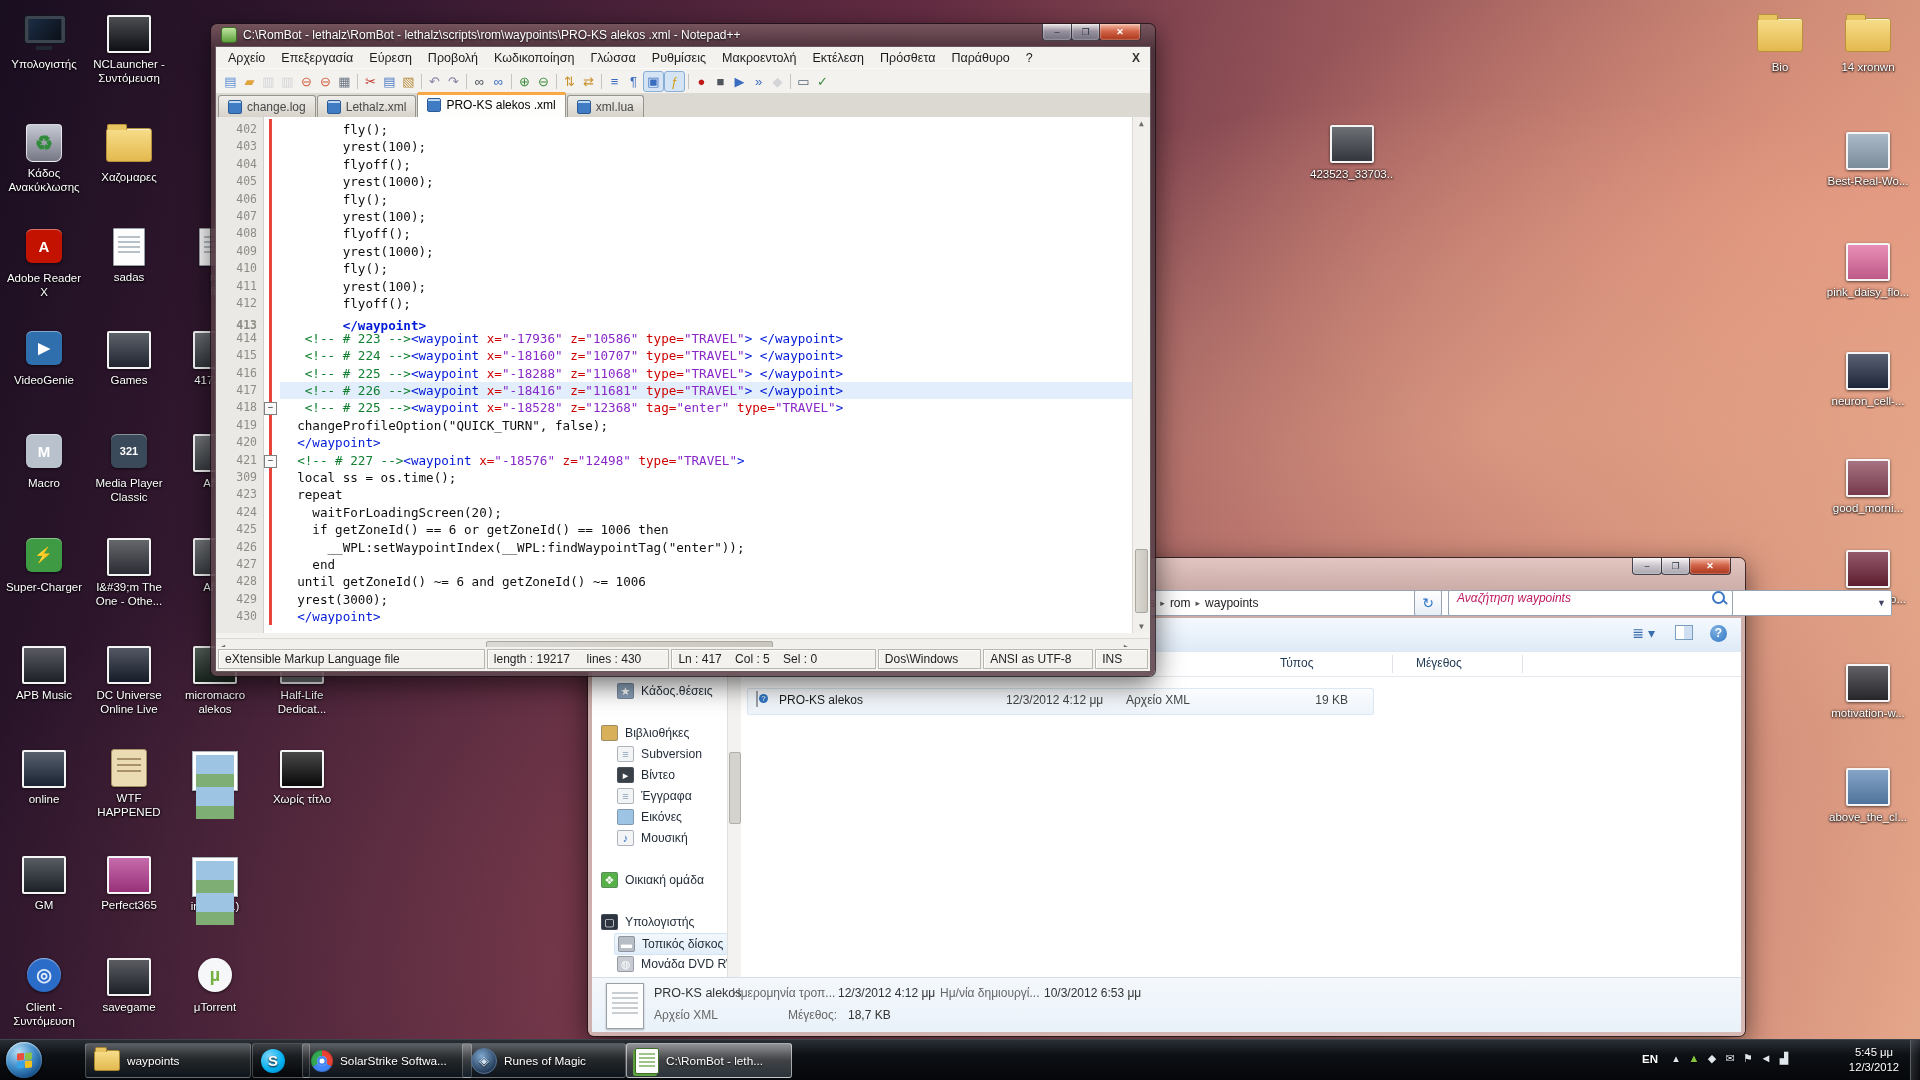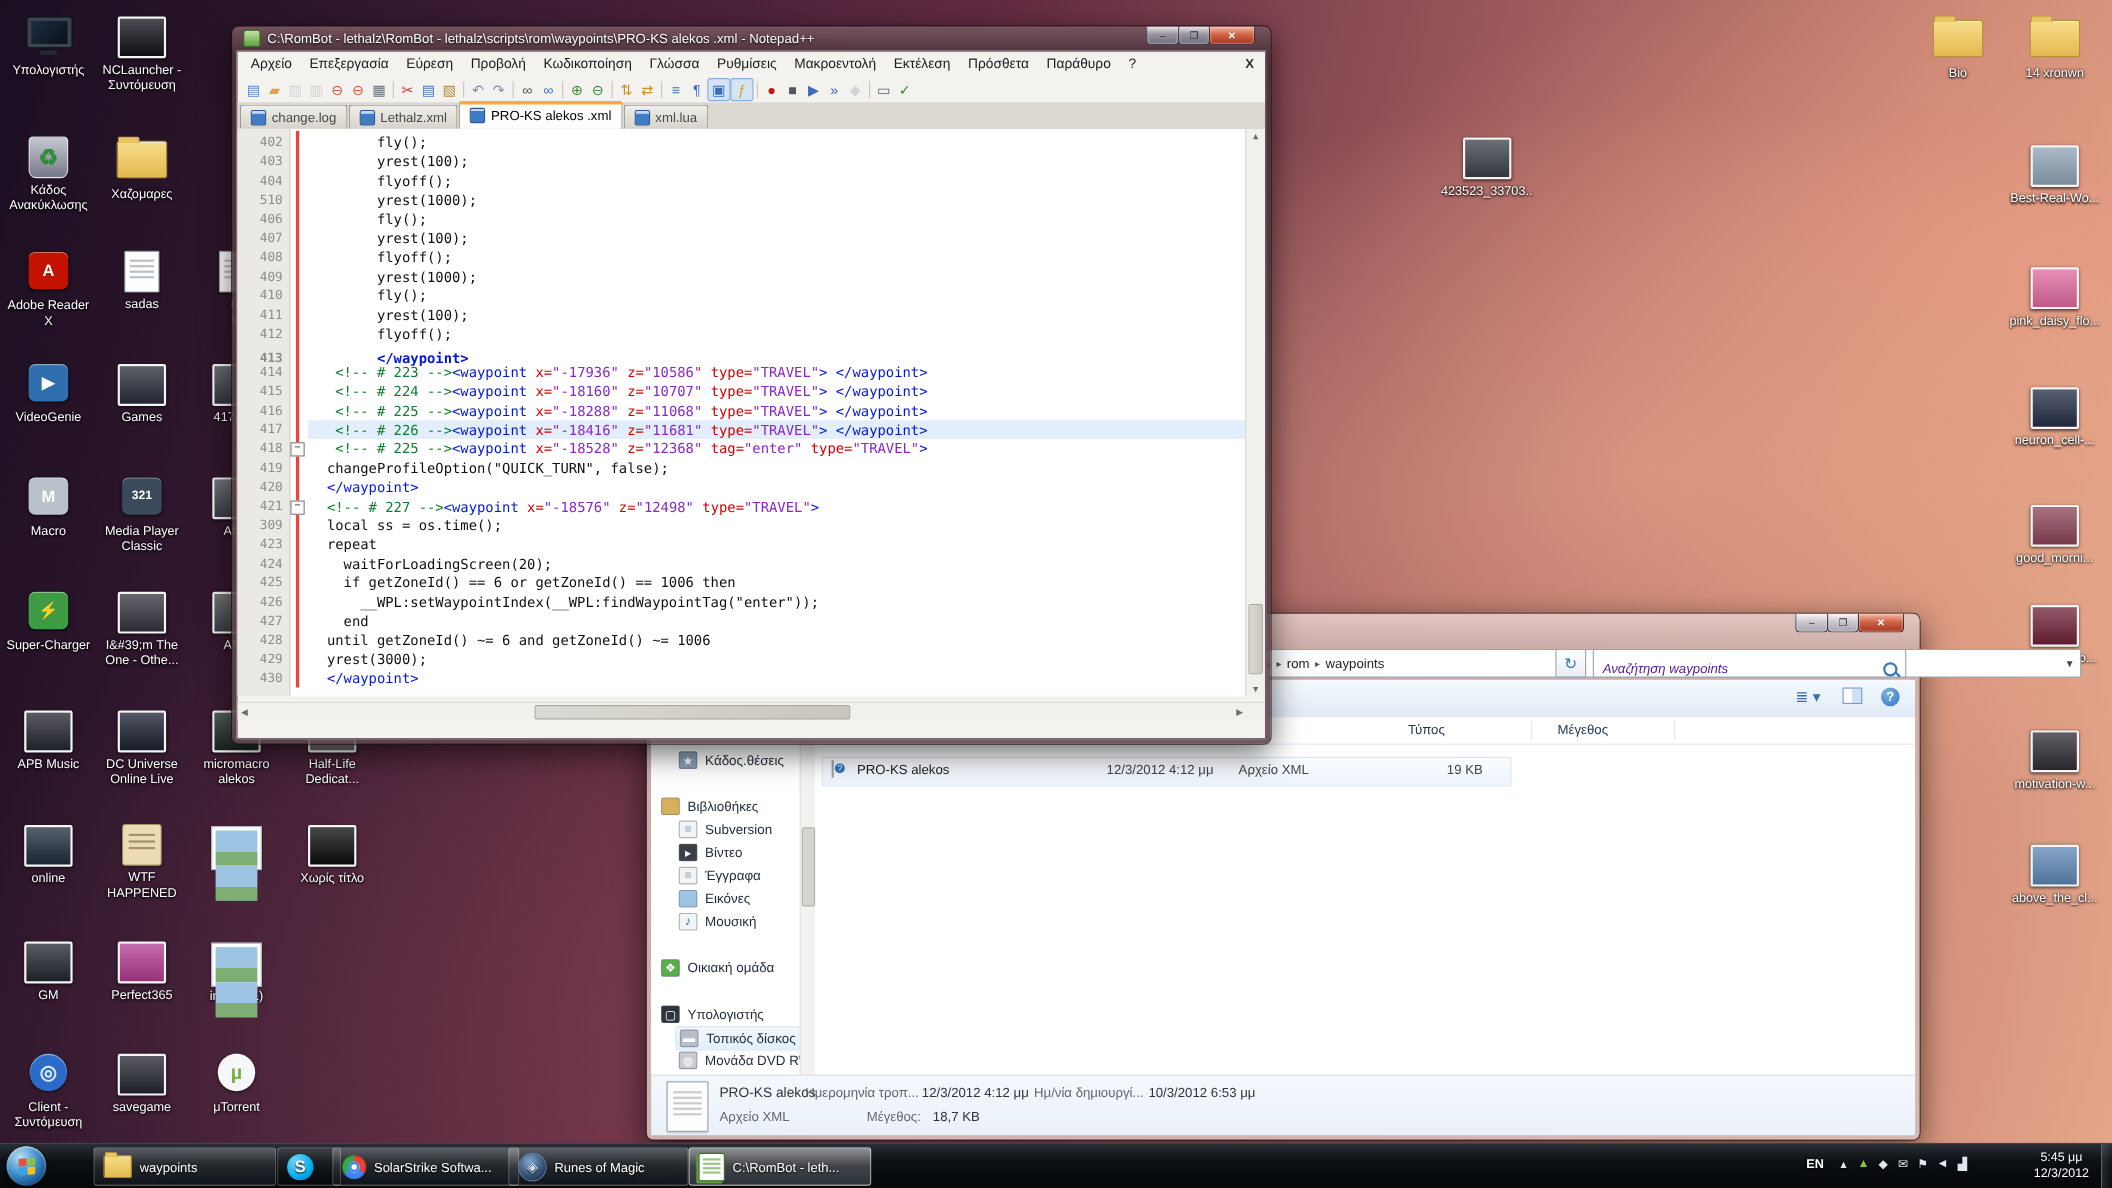--- a/index.html
+++ b/index.html
@@ -96,21 +96,21 @@
     background:radial-gradient(circle at 35% 30%,#9fd0ef,#2f76b8 60%,#12497e);color:#fff;font-size:11px;
     display:flex;align-items:center;justify-content:center}
   #crumbbox{position:absolute;left:64px;top:4px;width:750px;height:24px;background:#fff;border:1px solid #98a4b4;
     border-radius:2px;display:flex;align-items:center;padding-left:484px;font-size:12px;color:#222;overflow:hidden}
   .crumb{padding:0 5px;white-space:nowrap}
   .crumbsep{font-size:9px;color:#555}
   #crumbdrop{position:absolute;right:5px;font-size:9px;color:#446}
   #refreshbtn{position:absolute;left:822px;top:4px;width:26px;height:24px;background:linear-gradient(#fefefe,#e8eef6);
     border:1px solid #98a4b4;border-radius:2px;color:#2f76c4;font-size:14px;display:flex;align-items:center;justify-content:center}
   #searchbox{position:absolute;left:856px;top:4px;right:8px;height:24px;background:#fff;border:1px solid #98a4b4;
-    border-radius:2px;display:flex;align-items:flex-end;padding:0 8px;font-size:12px;color:#4c1d95;font-style:italic}
+    border-radius:2px;display:flex;align-items:flex-start;padding:0 8px;font-size:12px;color:#be185d;font-style:italic}
   #searchmag{position:absolute;right:7px;width:9px;height:9px;border:2px solid #3a76c4;border-radius:50%}
   #searchmag:after{content:"";position:absolute;left:8px;top:8px;width:6px;height:2px;background:#3a76c4;transform:rotate(45deg)}
   #exp-tools{position:absolute;left:0;right:0;top:32px;height:34px;background:linear-gradient(#f4f9fe,#dfeaf7);
     border-bottom:1px solid #c9d6e4}
   .etool{position:absolute;top:7px;color:#3a6fae;font-size:14px}
   #exp-main{position:absolute;left:0;right:0;top:66px;height:326px;background:#fff}
   #exp-side{position:absolute;left:0;top:0;width:151px;height:100%;background:#fff;font-size:12.2px;color:#1f2a36}
   .snav{position:absolute;display:flex;align-items:center;gap:7px;height:20px;white-space:nowrap;padding:0 3px;border-radius:2px}
   .snav.sel{background:linear-gradient(#f3f8fd,#e2eefa);border:1px solid #d2e3f3}
   .si{width:15px;height:14px;flex:0 0 auto;border-radius:2px;display:flex;align-items:center;justify-content:center;font-size:11px}
@@ -609,21 +609,21 @@
             <span>xml.lua</span>
           </div>
         </div>
       <div id="editor">
         <div id="gutter"></div>
         <div id="redline"></div>
         <div id="lines">
             <div class="cline" style="top: 4px;"><div class="num">402</div><div class="ct"><span>        </span><span class="k">fly();</span></div></div>
             <div class="cline" style="top: 21.4px;"><div class="num">403</div><div class="ct"><span>        </span><span class="k">yrest(100);</span></div></div>
             <div class="cline" style="top: 38.8px;"><div class="num">404</div><div class="ct"><span>        </span><span class="k">flyoff();</span></div></div>
-            <div class="cline" style="top: 56.2px;"><div class="num">510</div><div class="ct"><span>        </span><span class="k">yrest(1000);</span></div></div>
+            <div class="cline" style="top: 56.2px;"><div class="num">405</div><div class="ct"><span>        </span><span class="k">yrest(1000);</span></div></div>
             <div class="cline" style="top: 73.6px;"><div class="num">406</div><div class="ct"><span>        </span><span class="k">fly();</span></div></div>
             <div class="cline" style="top: 91px;"><div class="num">407</div><div class="ct"><span>        </span><span class="k">yrest(100);</span></div></div>
             <div class="cline" style="top: 108.4px;"><div class="num">408</div><div class="ct"><span>        </span><span class="k">flyoff();</span></div></div>
             <div class="cline" style="top: 125.8px;"><div class="num">409</div><div class="ct"><span>        </span><span class="k">yrest(1000);</span></div></div>
             <div class="cline" style="top: 143.2px;"><div class="num">410</div><div class="ct"><span>        </span><span class="k">fly();</span></div></div>
             <div class="cline" style="top: 160.6px;"><div class="num">411</div><div class="ct"><span>        </span><span class="k">yrest(100);</span></div></div>
             <div class="cline" style="top: 178px;"><div class="num">412</div><div class="ct"><span>        </span><span class="k">flyoff();</span></div></div>
             <div class="cline" style="top: 200px; font-weight: bold;"><div class="num">413</div><div class="ct"><span>        </span><span class="t">&lt;/waypoint&gt;</span></div></div>
             <div class="cline" style="top: 212.8px;"><div class="num">414</div><div class="ct"><span>   </span><span class="g">&lt;!-- # 223 --&gt;</span><span class="t">&lt;waypoint</span><span class="k"> </span><span class="a">x=</span><span class="v">"-17936"</span><span class="k"> </span><span class="a">z=</span><span class="v">"10586"</span><span class="k"> </span><span class="a">type=</span><span class="v">"TRAVEL"</span><span class="t">&gt; </span><span class="t">&lt;/waypoint&gt;</span></div></div>
             <div class="cline" style="top: 230.2px;"><div class="num">415</div><div class="ct"><span>   </span><span class="g">&lt;!-- # 224 --&gt;</span><span class="t">&lt;waypoint</span><span class="k"> </span><span class="a">x=</span><span class="v">"-18160"</span><span class="k"> </span><span class="a">z=</span><span class="v">"10707"</span><span class="k"> </span><span class="a">type=</span><span class="v">"TRAVEL"</span><span class="t">&gt; </span><span class="t">&lt;/waypoint&gt;</span></div></div>
@@ -649,20 +649,28 @@
           <div class="sbarrow" style="top:2px;left:0;right:0">▲</div>
           <div class="sbthumb" style="left:2px;right:2px;top:432px;height:62px"></div>
           <div class="sbarrow" style="bottom:2px;left:0;right:0">▼</div>
         </div>
       </div>
       <div class="sb" id="hsb">
         <div class="sbarrow" style="left:3px;top:4px">◀</div>
         <div class="sbthumb" style="top:2px;height:11px;left:270px;width:285px"></div>
         <div class="sbarrow" style="right:20px;top:4px">▶</div>
       </div>
+      <div id="npp-status">
+          <div class="sfield" style="width: 300px;">eXtensible Markup Language file</div>
+          <div class="sfield" style="width: 200px;">length : 19217     lines : 430</div>
+          <div class="sfield" style="width: 226px;">Ln : 417    Col : 5    Sel : 0</div>
+          <div class="sfield" style="width: 106px;">Dos\Windows</div>
+          <div class="sfield" style="width: 114px;">ANSI as UTF-8</div>
+          <div class="sfield" style="width: 46px;">INS</div>
+        </div>
     </div>
   </div>
 
   <div id="tb">
     <div id="orb">
       <div id="orbflag">
         <i style="background:#e8503a"></i>
           <i style="background:#8ac24a"></i>
           <i style="background:#36a2e8"></i>
           <i style="background:#f4c020"></i>

